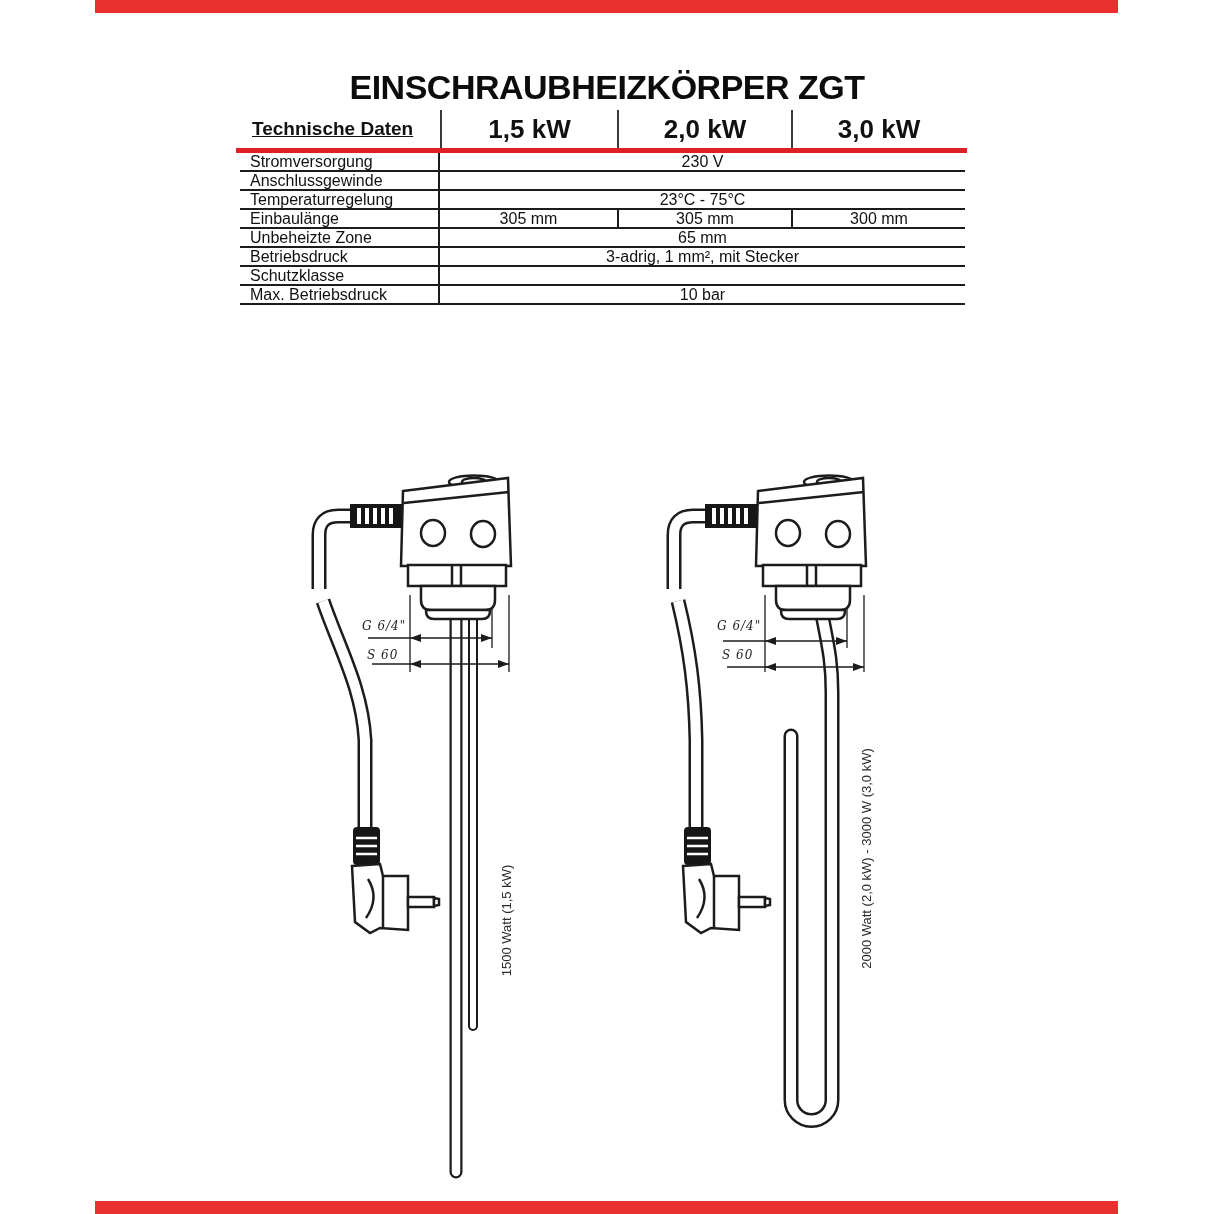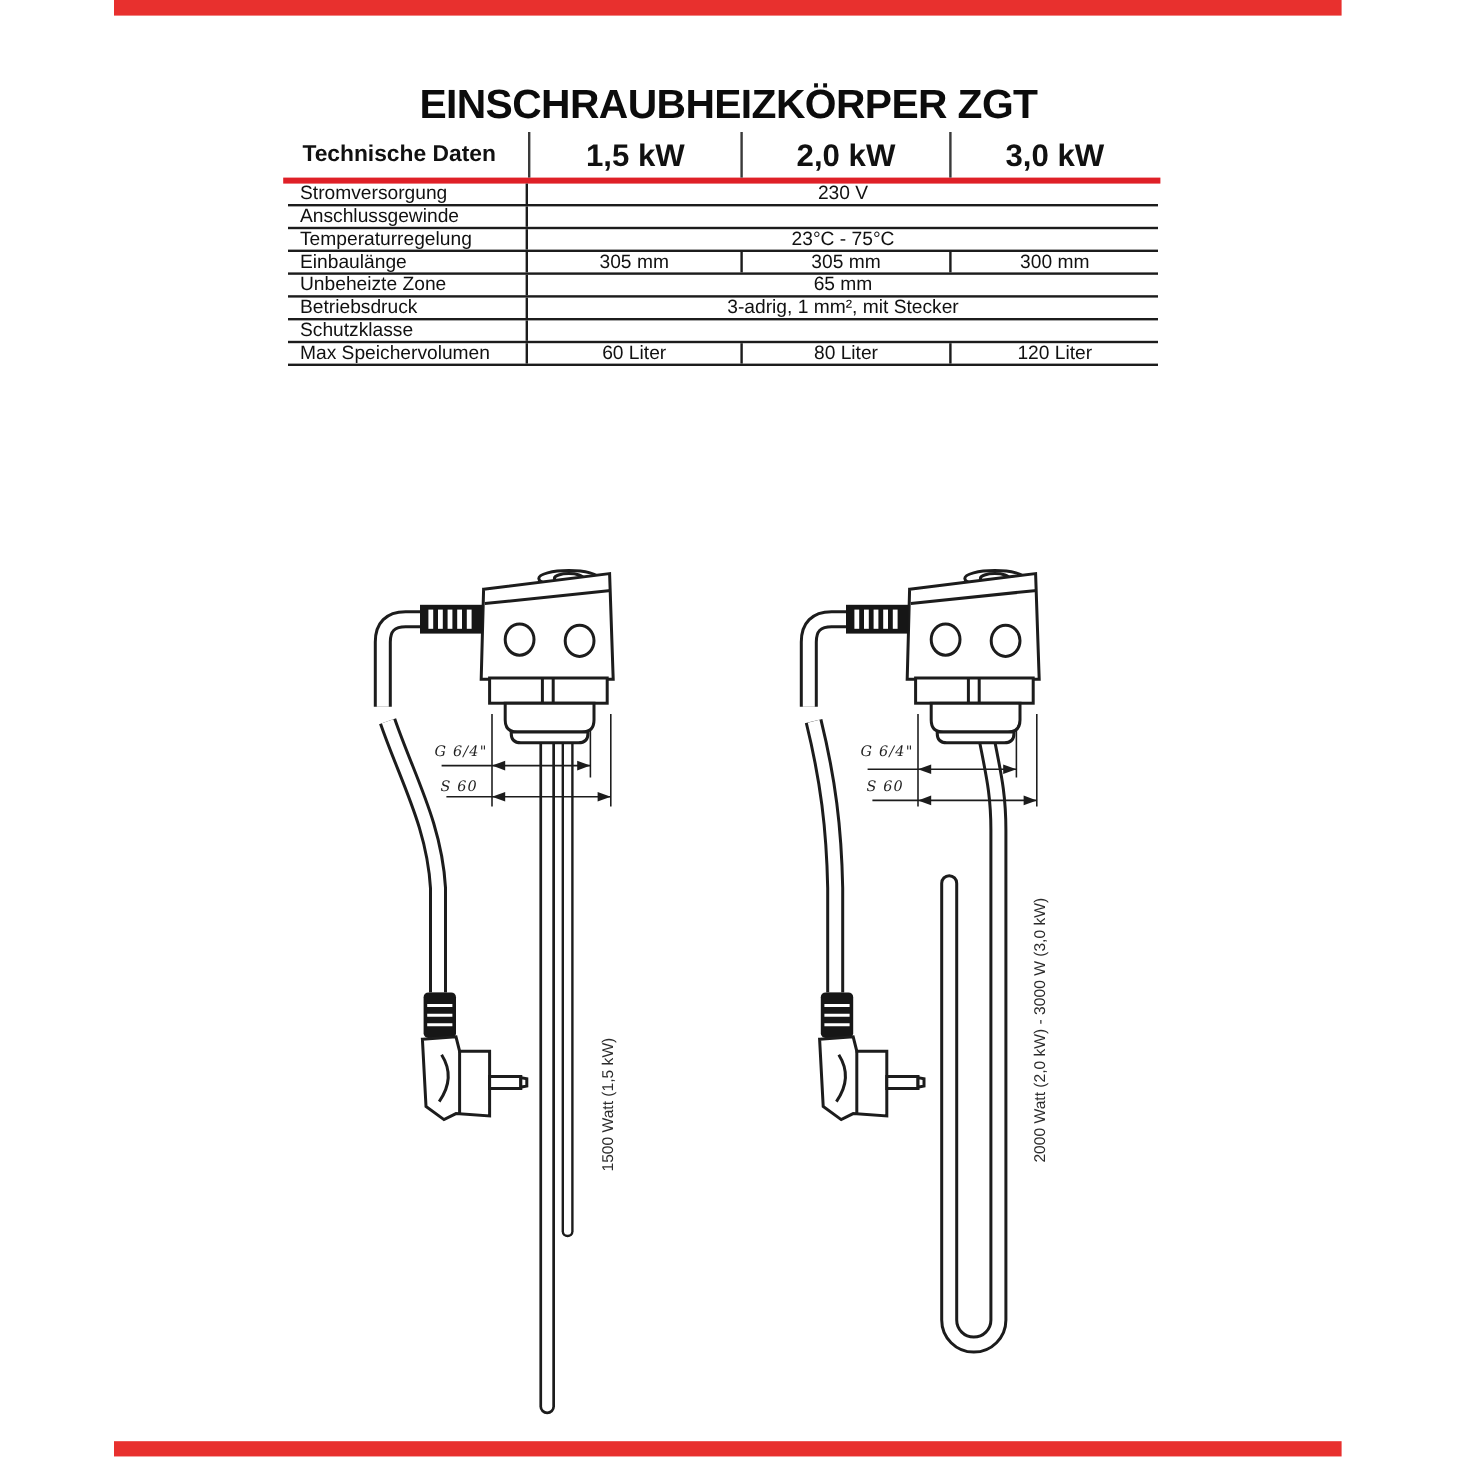--- a/index.html
+++ b/index.html
@@ -9,21 +9,21 @@
   .redbar{position:absolute;background:#e8302e;}
   #redbar-top{left:95px;top:0;width:1023px;height:13px;}
   #redbar-bottom{left:95px;top:1201px;width:1023px;height:13px;}
 
   #page-title{position:absolute;left:0;top:44px;width:1214px;text-align:center;
               font-size:34px;font-weight:800;letter-spacing:-0.5px;color:#0c0c0c;margin-top:24px;}
 
   
   #spec-table{position:absolute;left:240px;top:110px;width:725px;}
   .t-header{display:flex;height:38px;align-items:center;}
-  .th-label{width:200px;box-sizing:border-box;padding-left:12px;font-weight:700;font-size:19px;}
+  .th-label{width:200px;box-sizing:border-box;padding-left:12px;font-weight:700;font-size:19px;text-decoration:underline;}
   .th-col{box-sizing:border-box;text-align:center;font-weight:700;font-size:26px;
           border-left:2px solid #3a3a3a;height:38px;line-height:38px;}
   .th-c1{width:177px;} .th-c2{width:174px;} .th-c3{width:174px;}
   .red-rule{height:5px;background:#df2027;width:731px;margin-left:-4px;}
   .t-row{display:flex;height:19px;align-items:stretch;border-bottom:2px solid #1c1c1c;box-sizing:border-box;}
   .cell-label{width:200px;box-sizing:border-box;border-right:2px solid #1c1c1c;
               padding-left:10px;font-size:16px;display:flex;align-items:center;}
   .cell-merged{flex:1;display:flex;align-items:center;justify-content:center;font-size:16px;}
   .cell-val{box-sizing:border-box;display:flex;align-items:center;justify-content:center;font-size:16px;}
   .cv-1{width:177px;} .cv-2{width:174px;border-left:2px solid #1c1c1c;} .cv-3{width:174px;border-left:2px solid #1c1c1c;}
@@ -96,24 +96,22 @@
       <div class="cell-merged">65 mm</div>
     </div>
     <div class="t-row">
       <div class="cell-label">Betriebsdruck</div>
       <div class="cell-merged">3-adrig, 1 mm², mit Stecker</div>
     </div>
     <div class="t-row">
       <div class="cell-label">Schutzklasse</div>
     </div>
     <div class="t-row">
-      <div class="cell-label">Max Speichervolumen</div>
-      <div class="cell-val cv-1">60 Liter</div>
-      <div class="cell-val cv-2">80 Liter</div>
-      <div class="cell-val cv-3">120 Liter</div>
+      <div class="cell-label">Max. Betriebsdruck</div>
+      <div class="cell-merged">10 bar</div>
     </div>
   </div>
 
   <div id="drawings">
     <svg width="1214" height="1214" viewBox="0 0 1214 1214">
 
       <g>
 
         <g>
           <path class="tb" d="M356,516 L338,516 Q319,516 319,535 L319,589"></path>

